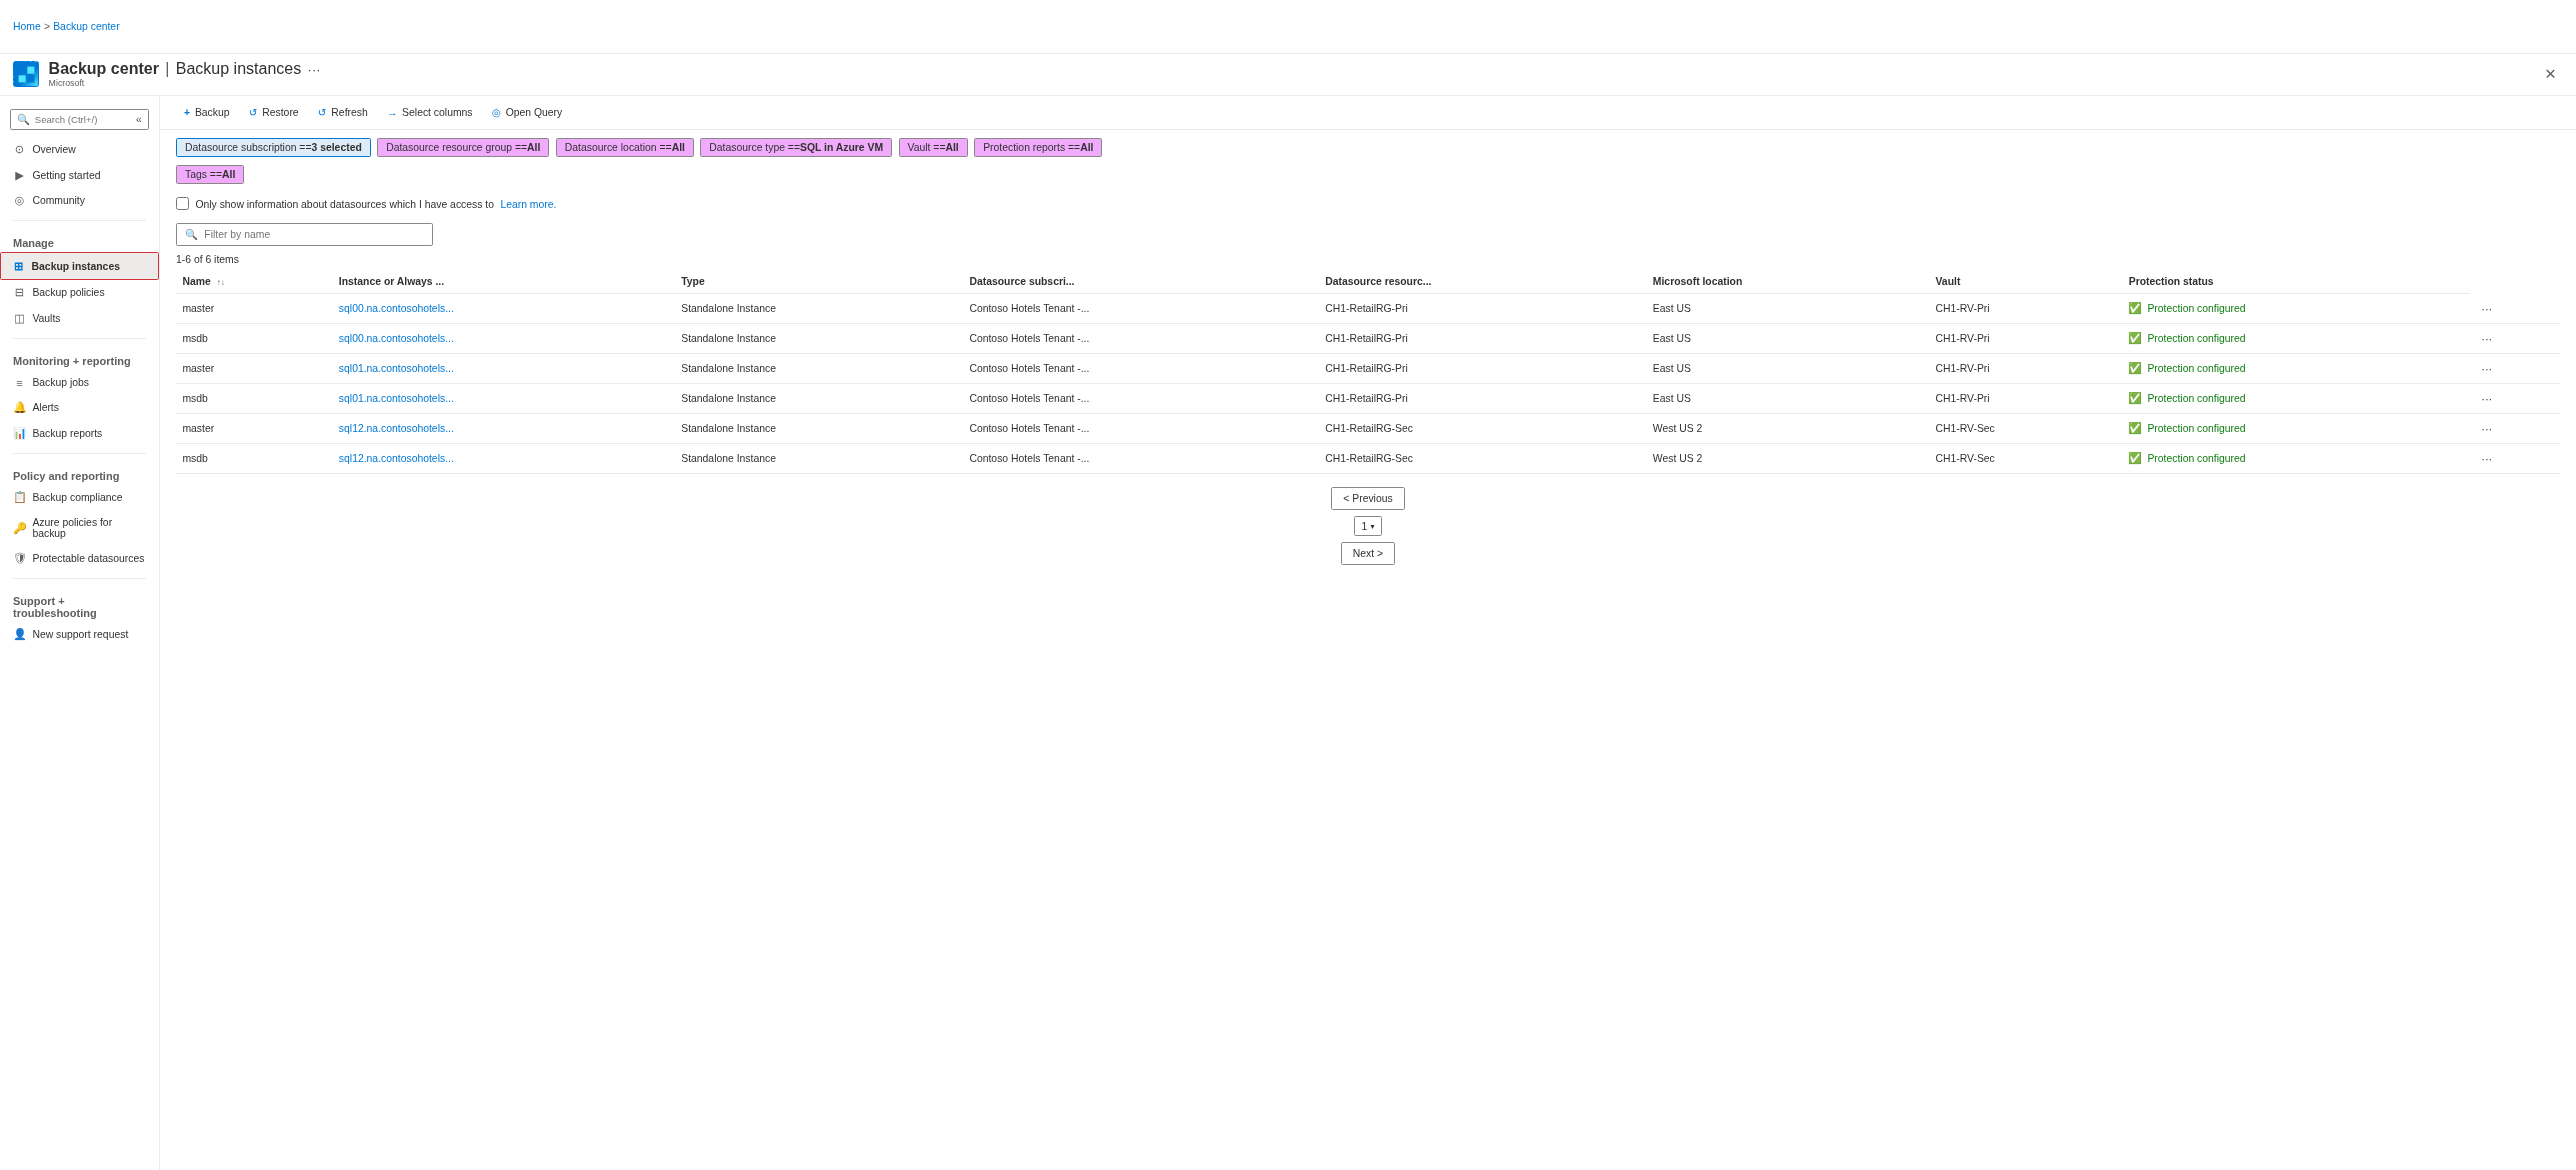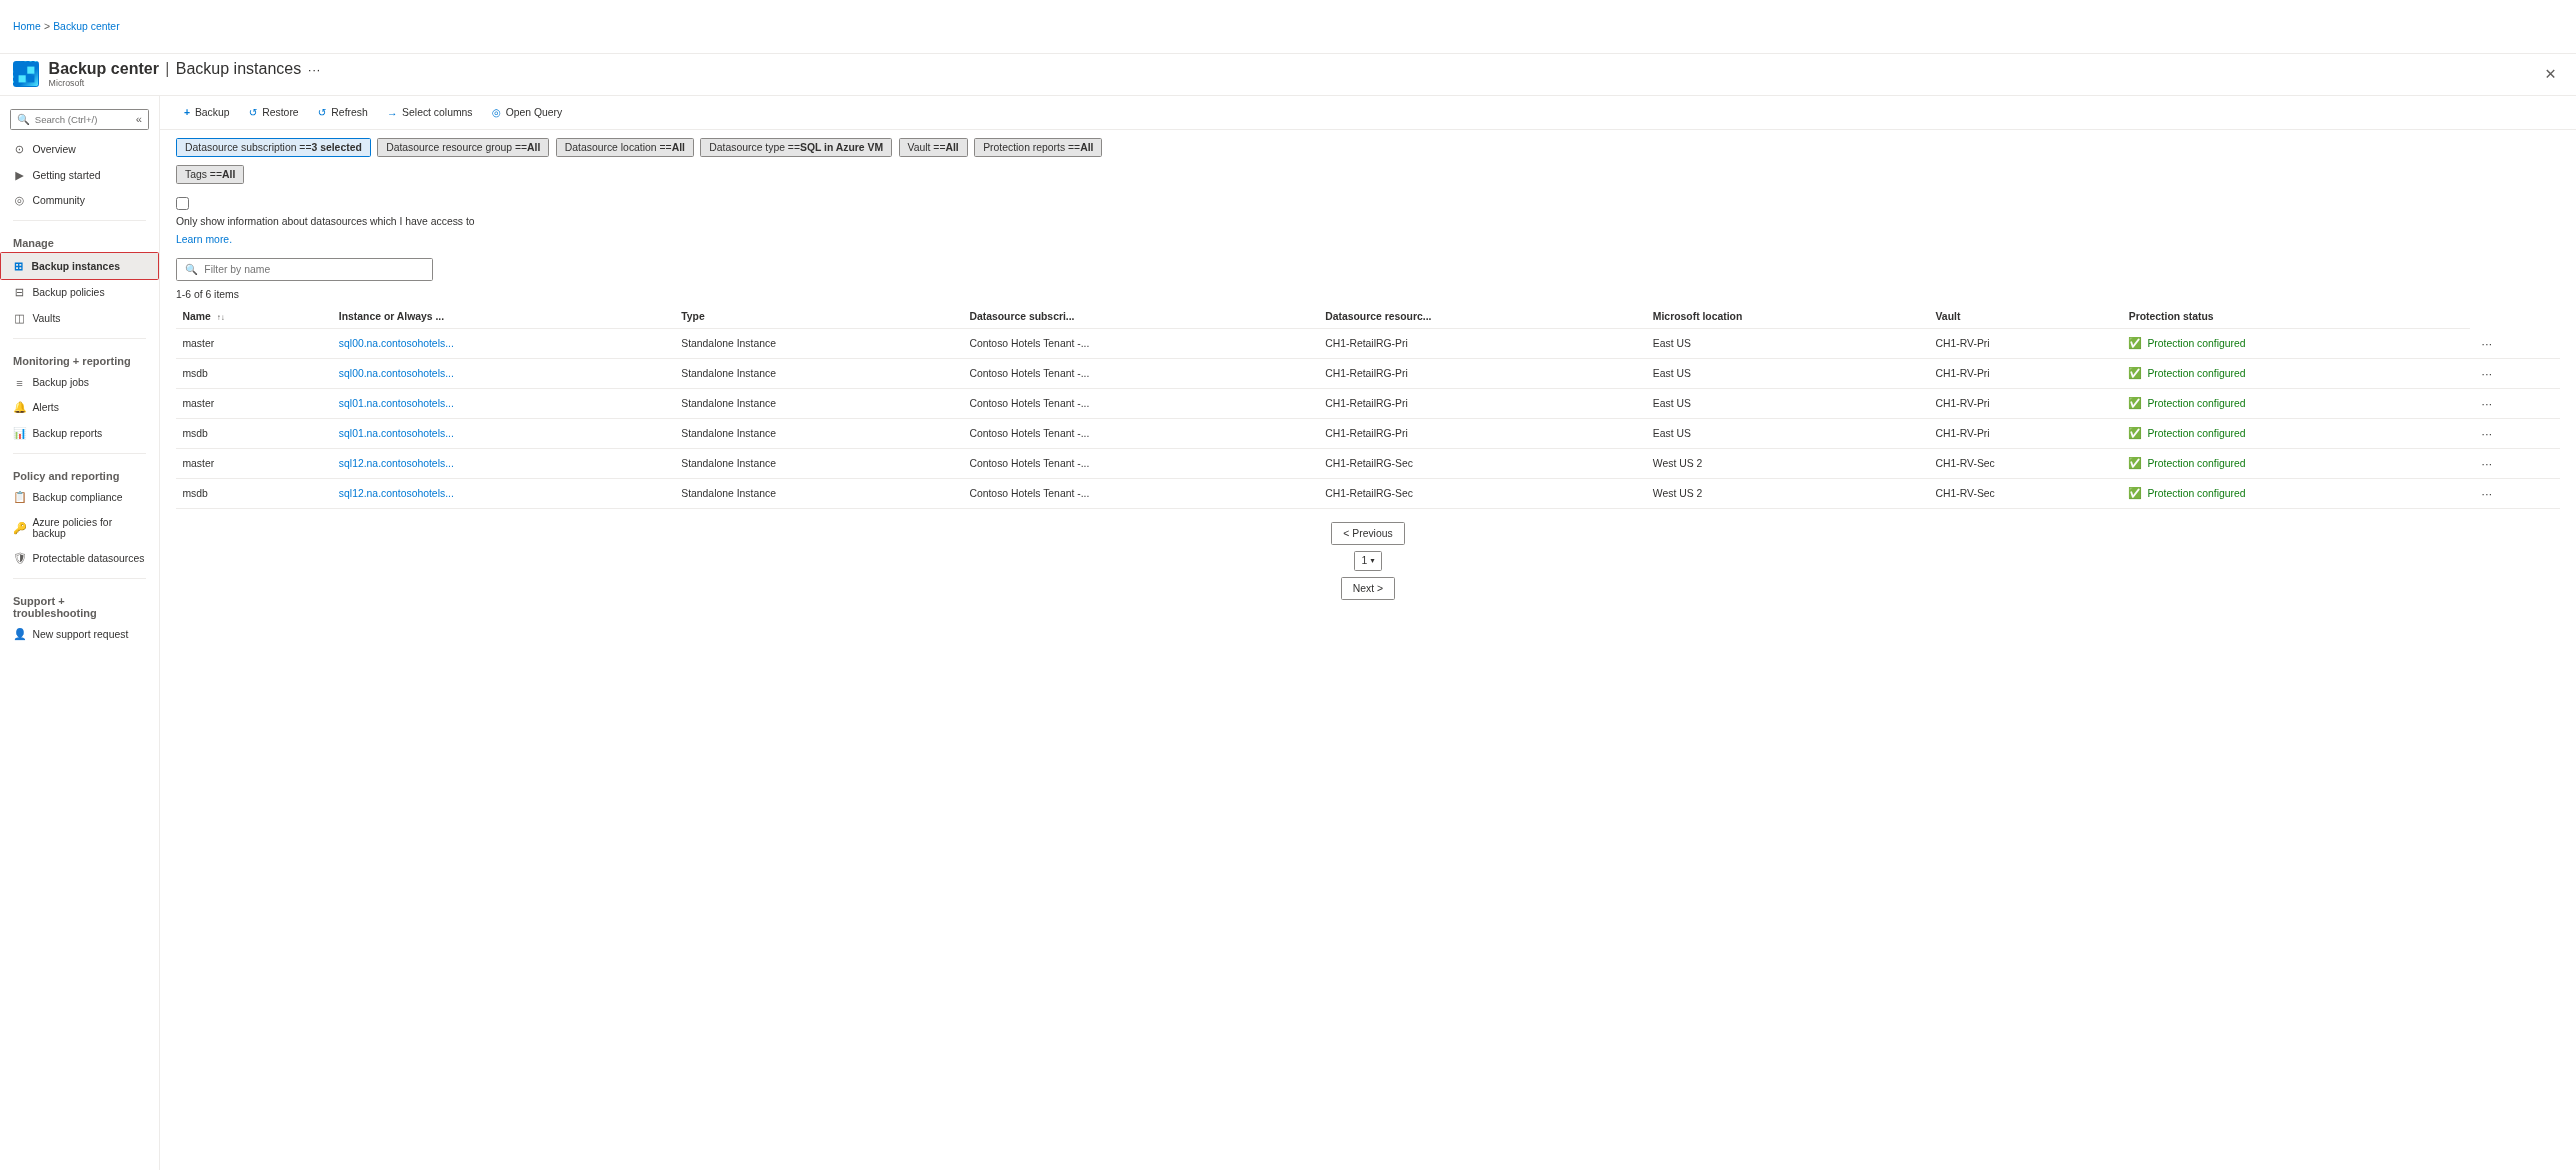--- a/index.html
+++ b/index.html
@@ -35,26 +35,26 @@
     
     .main { flex: 1; overflow-y: auto; padding: 0; display: flex; flex-direction: column; }
     .more-btn { font-size: 13px; cursor: pointer; color: #323130; }
 
     
     .toolbar { display: flex; align-items: center; gap: 3.2px; padding: 6.4px 16px; border-bottom: 0.8px solid #edebe9; flex-wrap: wrap; }
     .toolbar-btn { display: flex; align-items: center; gap: 4.8px; padding: 4px 8px; cursor: pointer; color: #323130; border: none; background: none; font-size: 10.4px; border-radius: 1.6px; }
 
     
     .filters-row { display: flex; align-items: center; gap: 6.4px; padding: 8px 16px; flex-wrap: wrap; }
-    .filter-chip { display: flex; align-items: center; padding: 3.2px 8px; border: 0.8px solid #8a8886; border-radius: 1.6px; font-size: 9.6px; cursor: pointer; background: #e5e5e5; }
+    .filter-chip { display: flex; align-items: center; padding: 3.2px 8px; border: 0.8px solid #8a8886; border-radius: 1.6px; font-size: 9.6px; cursor: pointer; background: #f0abfc; }
     .filter-chip.active { background: #deecf9; border-color: #0078d4; }
     .filter-chip b { font-weight: 700; }
 
     
-    .checkbox-row { display: flex; align-items: flex-start; gap: 6.4px; padding: 6.4px 16px; flex-direction: column; }
+    .checkbox-row { display: flex; align-items: flex-end; gap: 6.4px; padding: 6.4px 16px; }
     .checkbox-row input[type=checkbox] { cursor: pointer; }
     .checkbox-row label { font-size: 10.4px; color: #323130; }
     .checkbox-row a { color: #0078d4; text-decoration: none; }
 
     
     .filter-input-row { padding: 6.4px 16px 3.2px; }
     .filter-input { display: flex; align-items: center; border: 0.8px solid #8a8886; border-radius: 1.6px; padding: 4px 8px; gap: 6.4px; width: 257px; }
     .filter-input input { border: none; outline: none; font-size: 10.4px; width: 100%; color: #323130; }
 
     

